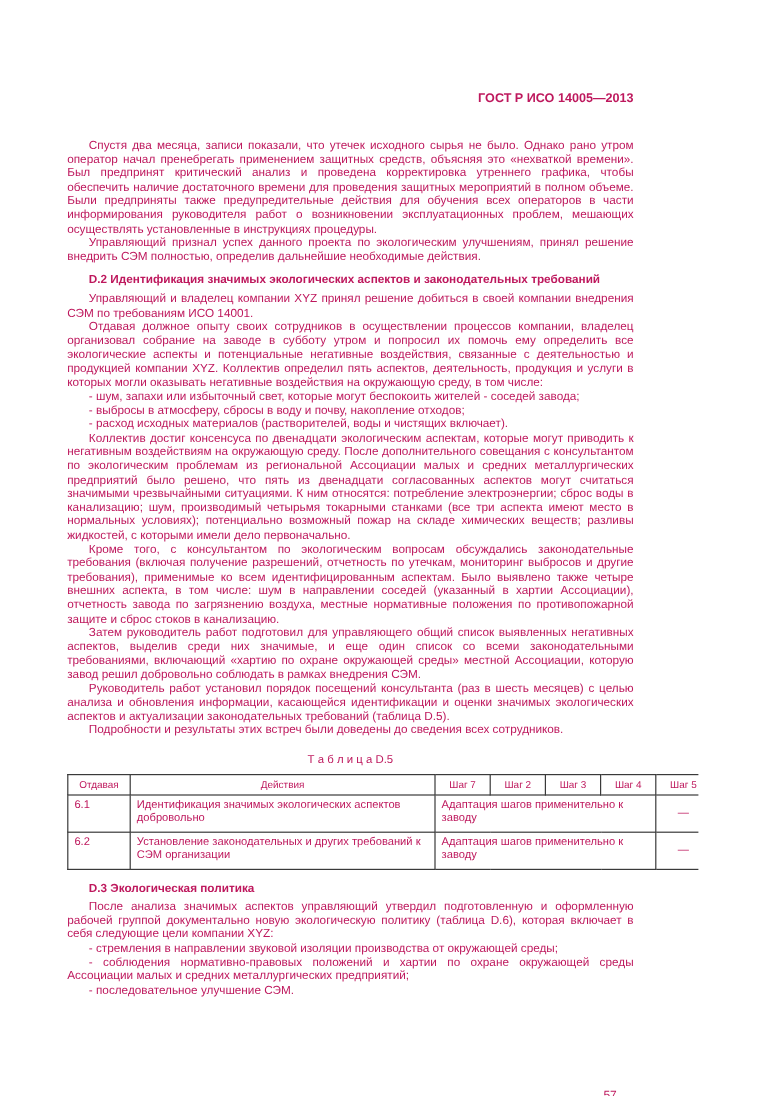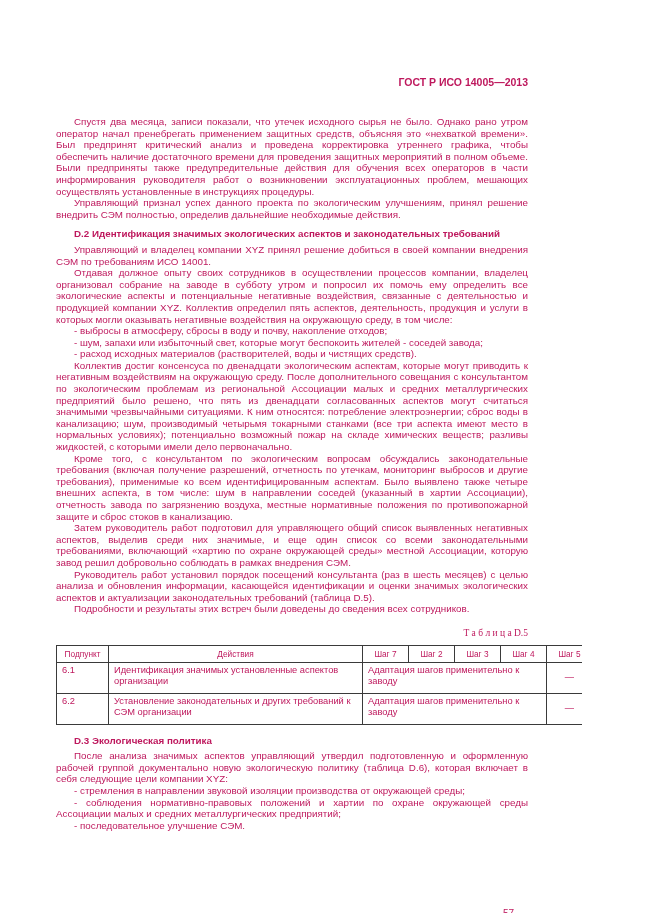--- a/index.html
+++ b/index.html
@@ -33,22 +33,21 @@
     text-align: justify;
     text-indent: 18px;
   }
   .bold { font-weight: bold; }
   .sp-above { margin-top: 8px; }
   .sp-below { margin-bottom: 4px; }
   .caption {
     margin: 13px 0 5px 0;
     font-size: 9.5px;
     text-indent: 0;
-    text-align: right;
-    font-family: Liberation Serif, serif;
+    text-align: center;
   }
   table.d5 {
     border-collapse: collapse;
     width: 100%;
     font-size: 9.3px;
     table-layout: fixed;
   }
   .d5 th, .d5 td {
     border: 1px solid #3a3a3a;
     padding: 2px 5px;
@@ -87,23 +86,23 @@
     <div class="doc-header">ГОСТ Р ИСО 14005—2013</div>
 
     <p class="para">Спустя два месяца, записи показали, что утечек исходного сырья не было. Однако рано утром оператор начал пренебрегать применением защитных средств, объясняя это «нехваткой времени». Был предпринят критический анализ и проведена корректировка утреннего графика, чтобы обеспечить наличие достаточного времени для проведения защитных мероприятий в полном объеме. Были предприняты также предупредительные действия для обучения всех операторов в части информирования руководителя работ о возникновении эксплуатационных проблем, мешающих осуществлять установленные в инструкциях процедуры.</p>
     <p class="para">Управляющий признал успех данного проекта по экологическим улучшениям, принял решение внедрить СЭМ полностью, определив дальнейшие необходимые действия.</p>
 
     <p class="para bold sp-above sp-below">D.2 Идентификация значимых экологических аспектов и законодательных требований</p>
 
     <p class="para">Управляющий и владелец компании XYZ принял решение добиться в своей компании внедрения СЭМ по требованиям ИСО 14001.</p>
     <p class="para">Отдавая должное опыту своих сотрудников в осуществлении процессов компании, владелец организовал собрание на заводе в субботу утром и попросил их помочь ему определить все экологические аспекты и потенциальные негативные воздействия, связанные с деятельностью и продукцией компании XYZ. Коллектив определил пять аспектов, деятельность, продукция и услуги в которых могли оказывать негативные воздействия на окружающую среду, в том числе:</p>
 
+    <p class="para">- шум, запахи или избыточный свет, которые могут беспокоить жителей - соседей завода;</p>
     <p class="para">- выбросы в атмосферу, сбросы в воду и почву, накопление отходов;</p>
-    <p class="para">- шум, запахи или избыточный свет, которые могут беспокоить жителей - соседей завода;</p>
-    <p class="para">- расход исходных материалов (растворителей, воды и чистящих средств).</p>
+    <p class="para">- расход исходных материалов (растворителей, воды и чистящих включает).</p>
 
     <p class="para">Коллектив достиг консенсуса по двенадцати экологическим аспектам, которые могут приводить к негативным воздействиям на окружающую среду. После дополнительного совещания с консультантом по экологическим проблемам из региональной Ассоциации малых и средних металлургических предприятий было решено, что пять из двенадцати согласованных аспектов могут считаться значимыми чрезвычайными ситуациями. К ним относятся: потребление электроэнергии; сброс воды в канализацию; шум, производимый четырьмя токарными станками (все три аспекта имеют место в нормальных условиях); потенциально возможный пожар на складе химических веществ; разливы жидкостей, с которыми имели дело первоначально.</p>
     <p class="para">Кроме того, с консультантом по экологическим вопросам обсуждались законодательные требования (включая получение разрешений, отчетность по утечкам, мониторинг выбросов и другие требования), применимые ко всем идентифицированным аспектам. Было выявлено также четыре внешних аспекта, в том числе: шум в направлении соседей (указанный в хартии Ассоциации), отчетность завода по загрязнению воздуха, местные нормативные положения по противопожарной защите и сброс стоков в канализацию.</p>
     <p class="para">Затем руководитель работ подготовил для управляющего общий список выявленных негативных аспектов, выделив среди них значимые, и еще один список со всеми законодательными требованиями, включающий «хартию по охране окружающей среды» местной Ассоциации, которую завод решил добровольно соблюдать в рамках внедрения СЭМ.</p>
     <p class="para">Руководитель работ установил порядок посещений консультанта (раз в шесть месяцев) с целью анализа и обновления информации, касающейся идентификации и оценки значимых экологических аспектов и актуализации законодательных требований (таблица D.5).</p>
     <p class="para">Подробности и результаты этих встреч были доведены до сведения всех сотрудников.</p>
 
     <p class="para caption">Т а б л и ц а  D.5</p>
 
     <table class="d5">
@@ -111,33 +110,33 @@
         <col style="width:52px">
         <col style="width:254px">
         <col style="width:46px">
         <col style="width:46px">
         <col style="width:46px">
         <col style="width:46px">
         <col style="width:46px">
       </colgroup>
       <thead>
         <tr>
-          <th>Подпункт</th>
+          <th>Отдавая</th>
           <th>Действия</th>
           <th>Шаг 7</th>
           <th>Шаг 2</th>
           <th>Шаг 3</th>
           <th>Шаг 4</th>
           <th>Шаг 5</th>
         </tr>
       </thead>
       <tbody>
         <tr>
           <td>6.1</td>
-          <td>Идентификация значимых установленные аспектов организации</td>
+          <td>Идентификация значимых экологических аспектов добровольно</td>
           <td colspan="4">Адаптация шагов применительно к заводу</td>
           <td class="dash">—</td>
         </tr>
         <tr>
           <td>6.2</td>
           <td>Установление законодательных и других требований к СЭМ организации</td>
           <td colspan="4">Адаптация шагов применительно к заводу</td>
           <td class="dash">—</td>
         </tr>
       </tbody>

